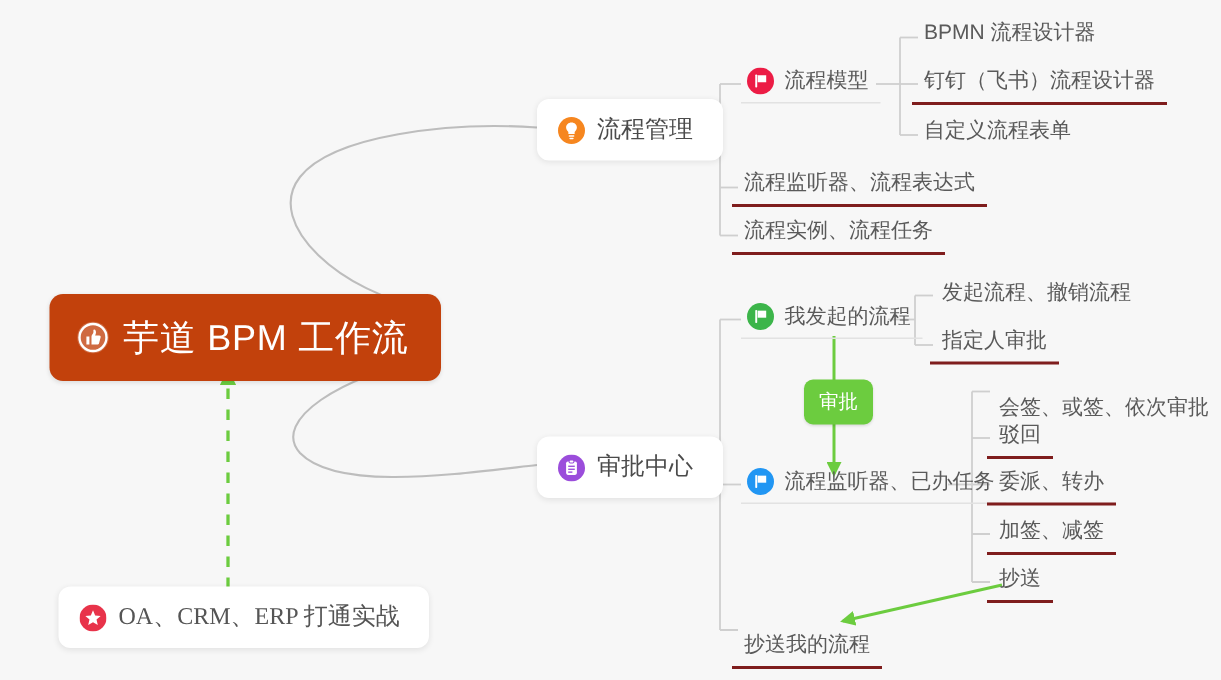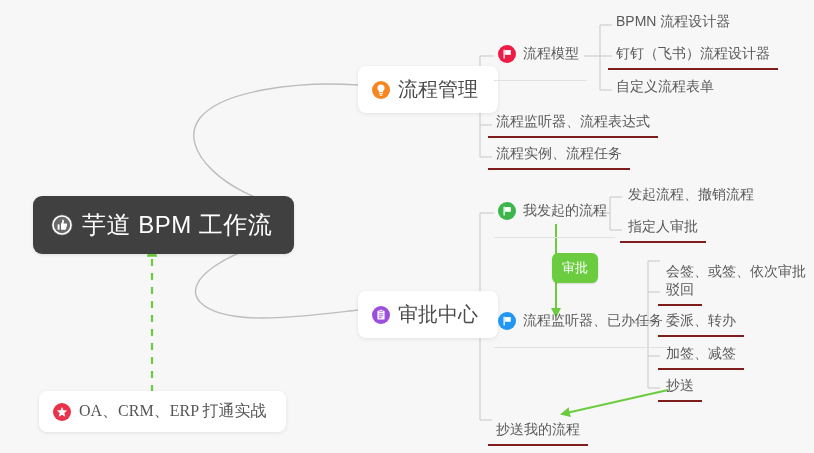--- a/index.html
+++ b/index.html
@@ -10,75 +10,74 @@
     font-family:"Liberation Sans","DejaVu Sans",sans-serif;
     overflow:hidden;
   }
   #canvas{position:relative;width:814px;height:453px;}
   #wires{position:absolute;left:0;top:0;width:814px;height:453px;pointer-events:none;}
 
   
   .root-node{
     position:absolute;
     display:flex;align-items:center;gap:9px;
-    background:#404040;
+    background:#c2410c;
     border-radius:9px;
     padding:13px 22px 13px 18px;
     box-shadow:0 1px 3px rgba(0,0,0,.10);
     color:#ffffff;
     font-size:24px;
     letter-spacing:.5px;
     white-space:nowrap;
   }
   .root-label{color:#fff;font-size:24px;}
 
   
   .card-node{
     position:absolute;
     display:flex;align-items:center;gap:8px;
     background:#ffffff;
     border-radius:8px;
     padding:10px 20px 10px 14px;
     box-shadow:0 1px 4px rgba(0,0,0,.09);
     white-space:nowrap;
   }
-  .card-label{font-size:20px;color:#4b4b4b;}
+  .card-label{font-size:16px;color:#4b4b4b;}
   .footer-node .card-label{font-size:16px;color:#555;}
 
   
   .text-node{
     position:absolute;
     white-space:nowrap;
     font-size:14px;
     color:#5a5a5a;
     padding:3px 8px 5px 8px;
     border-bottom:2px solid #7f1d1d;
   }
   .text-node.no-rule{border-bottom:1px solid transparent;}
   .icon-node{
     position:absolute;
     display:flex;align-items:center;gap:7px;
     white-space:nowrap;
     font-size:14px;
     color:#5a5a5a;
-    padding:3px 8px 17px 4px;
+    padding:3px 8px 5px 4px;
     border-bottom:1px solid #e2e2e2;
   }
 
   
   .pill-node{
     position:absolute;
     background:#6ccc3f;
     color:#ffffff;
     font-size:13px;
     border-radius:6px;
     padding:6px 10px;
     white-space:nowrap;
     box-shadow:0 1px 2px rgba(0,0,0,.12);
-    margin-left:16px;
   }
 
   
   .glyph{
     width:18px;height:18px;border-radius:50%;
     display:inline-flex;align-items:center;justify-content:center;
     flex:0 0 auto;
   }
   .glyph svg{display:block;}
   .glyph-lg{width:22px;height:22px;}

